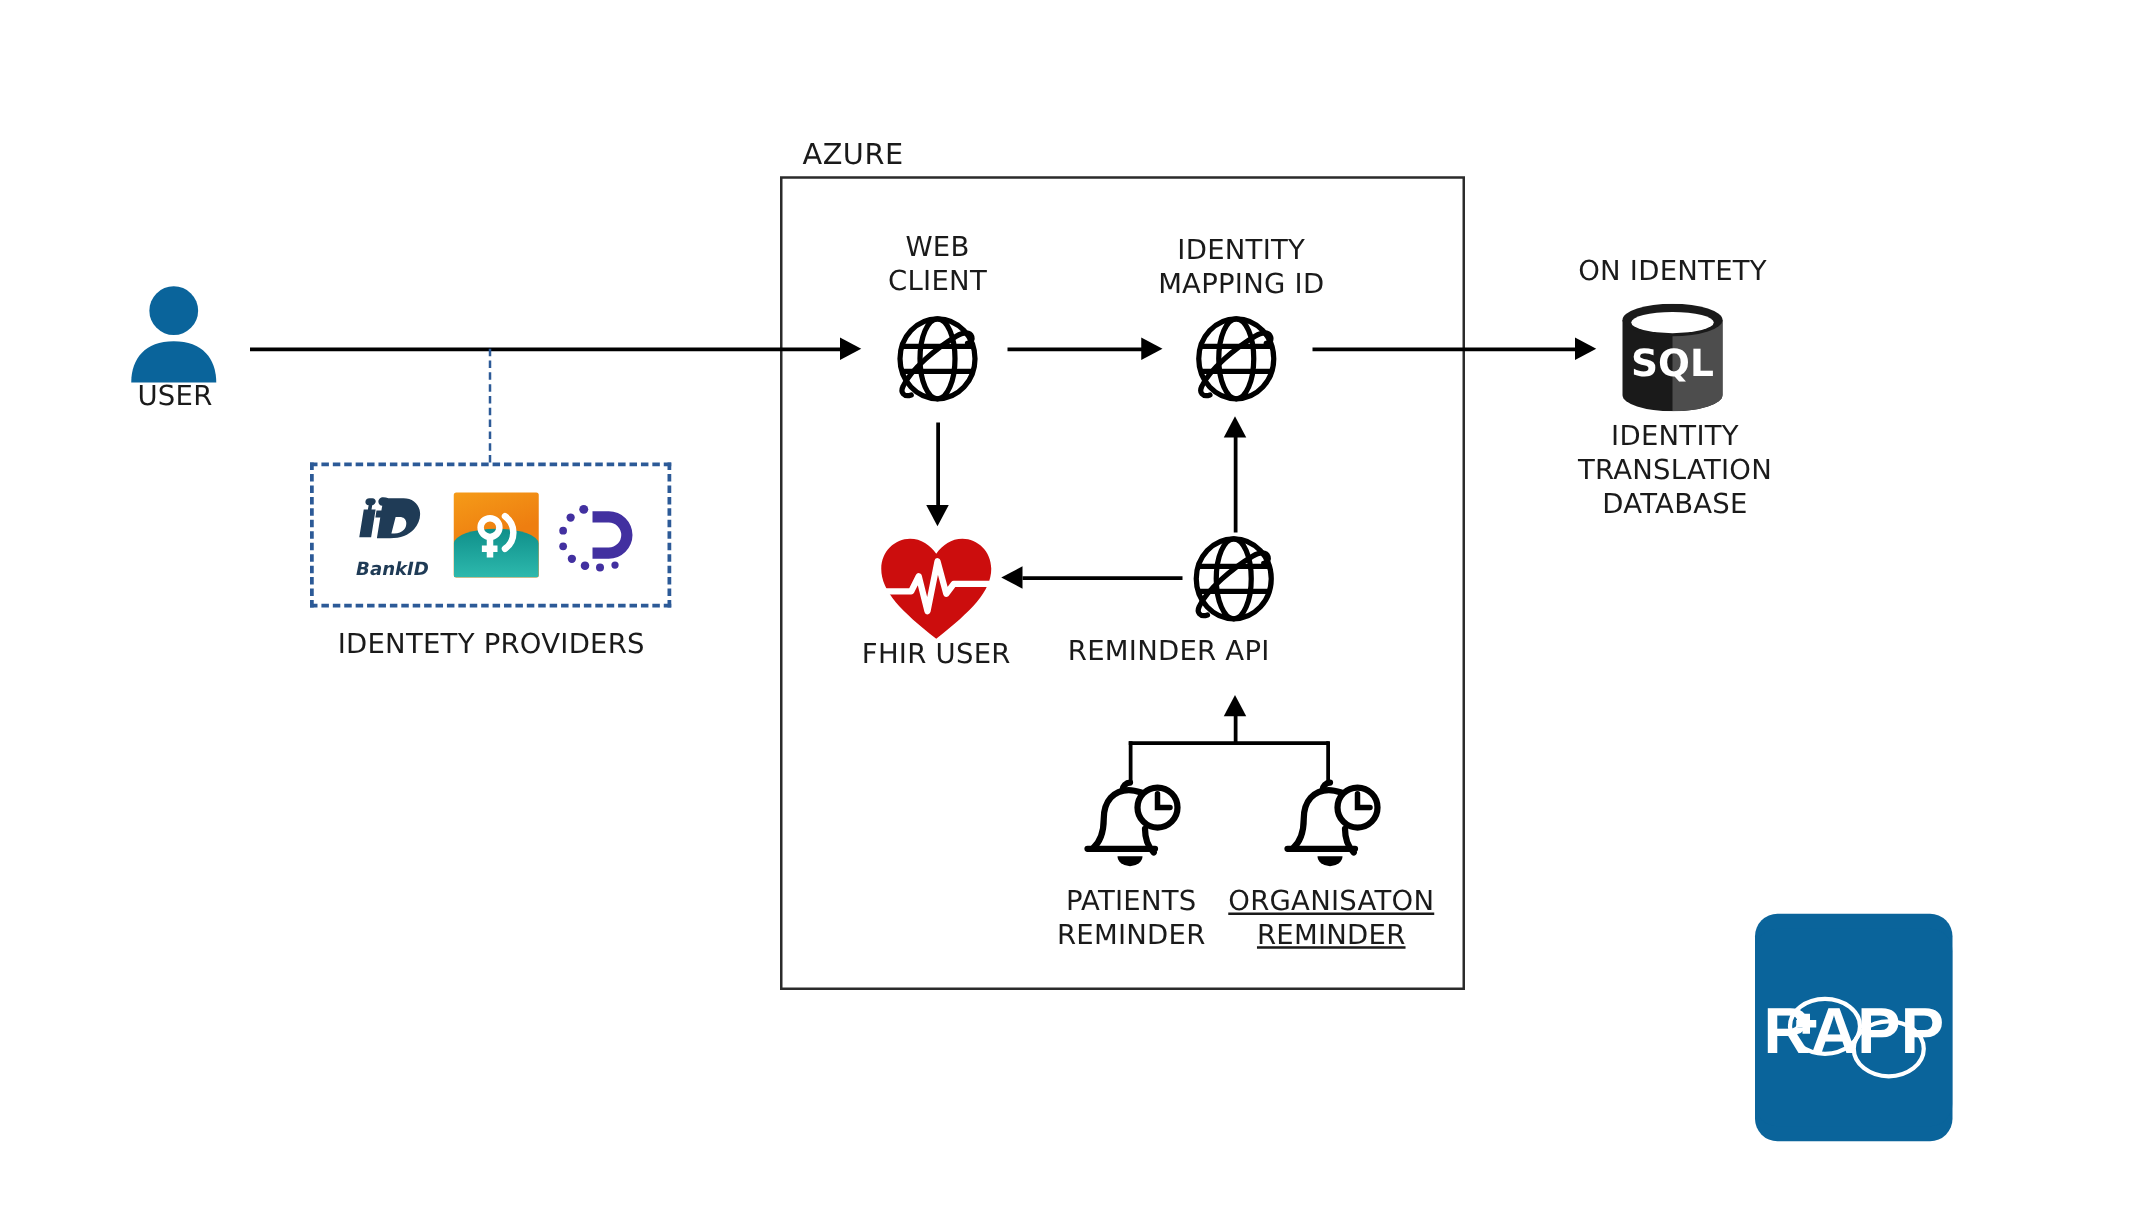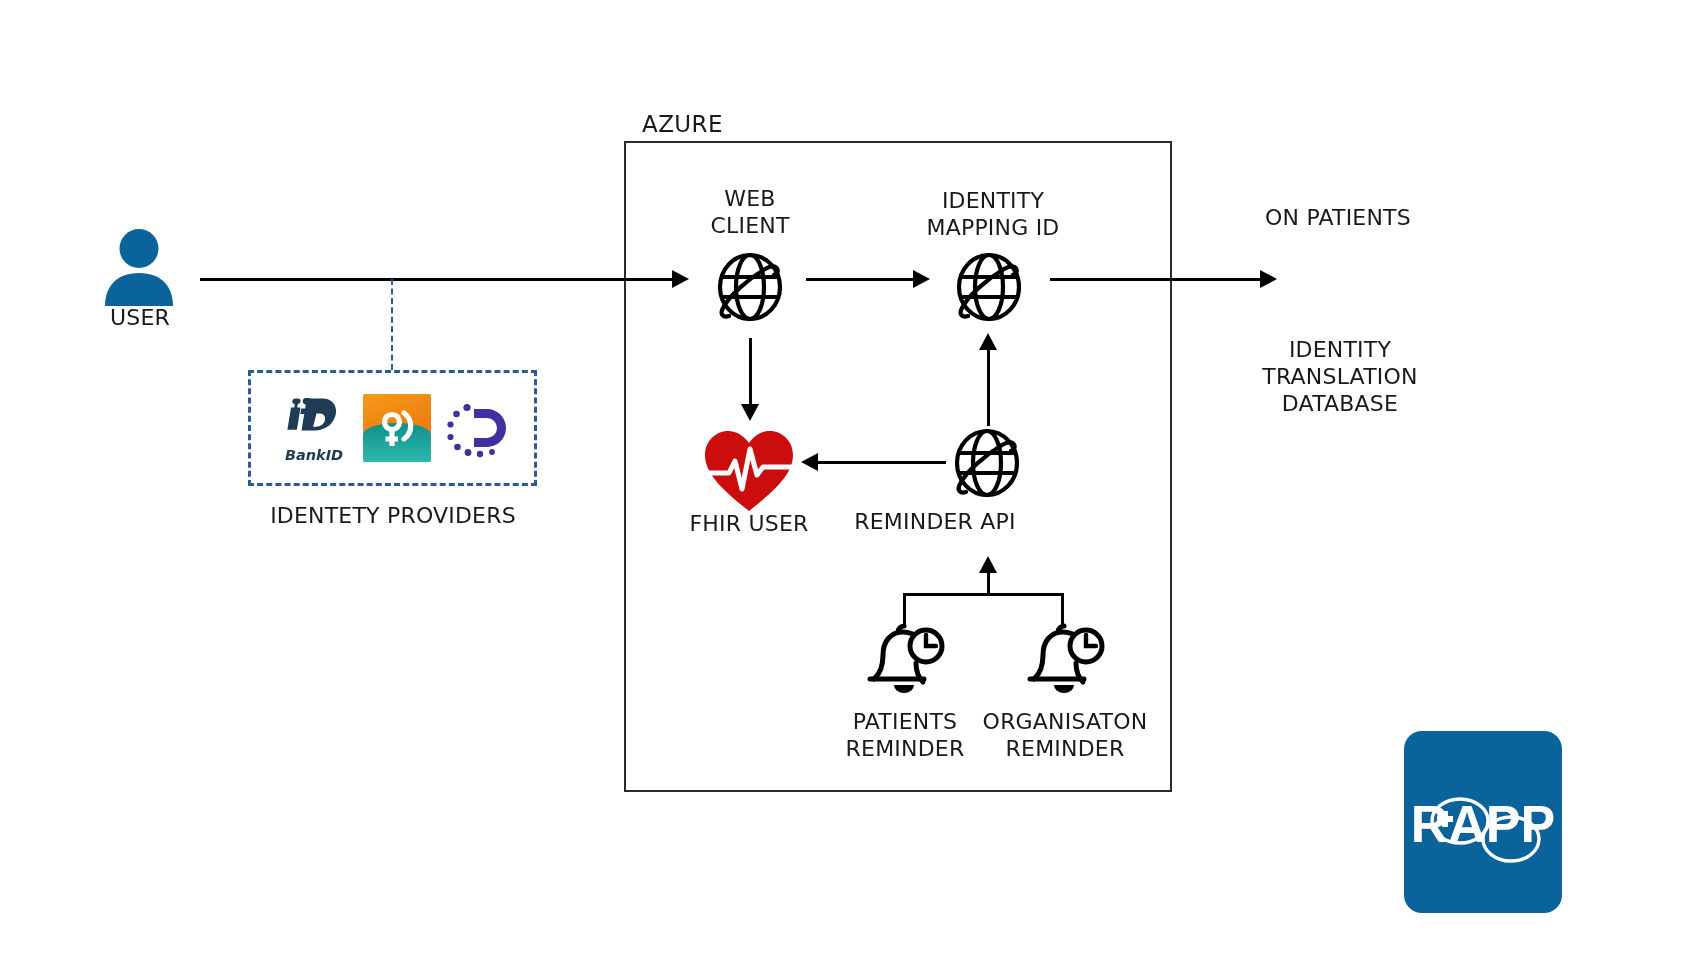--- a/index.html
+++ b/index.html
@@ -347,24 +347,33 @@
       </g>
       <path d="M36 66 a 10 8 0 0 0 20 0 Z" fill="#000000"></path>
       <g fill="none" stroke="#000000" stroke-width="5">
         <circle cx="68" cy="27" r="16"></circle>
       </g>
       <g fill="none" stroke="#000000" stroke-width="4.4" stroke-linecap="round">
         <path d="M68 16 L68 27 L78 27"></path>
       </g>
     </svg>
   </div>
-  <div class="lbl" style="left:975px; top:708px; width:180px;">ORGANISATON
+  <div class="lbl" style="left:975px; top:708px; width:180px;text-decoration:underline;">ORGANISATON
 REMINDER</div>
 
-  <div class="lbl" style="left:1230px; top:204px; width:216px;">ON PATIENTS</div>
+  <div class="lbl" style="left:1230px; top:204px; width:216px;">ON IDENTETY</div>
+  <div class="sqldb" style="left:1296px; top:243px;">
+    <svg viewBox="0 0 84 86" xmlns="http://www.w3.org/2000/svg">
+      <path d="M2 13 L2 73 a 40 13 0 0 0 80 0 L82 13 Z" fill="#1a1a1a"></path>
+      <path d="M42 2 a 40 13 0 0 1 40 11 L82 73 a 40 13 0 0 1 -40 13 Z" fill="#4d4d4d"></path>
+      <ellipse cx="42" cy="13" rx="40" ry="13" fill="#1a1a1a"></ellipse>
+      <ellipse cx="42" cy="15" rx="33" ry="8.5" fill="#ffffff"></ellipse>
+      <text x="42" y="58" font-family="'DejaVu Sans','Liberation Sans',sans-serif" font-size="30" font-weight="bold" fill="#ffffff" text-anchor="middle">SQL</text>
+    </svg>
+  </div>
   <div class="lbl" style="left:1248px; top:336px; width:184px;">IDENTITY
 TRANSLATION
 DATABASE</div>
 
   <div id="rapp-logo">
     <svg viewBox="0 0 158 158" xmlns="http://www.w3.org/2000/svg">
       <rect x="0" y="0" width="158" height="158" rx="18" ry="18" fill="#0a649b"></rect>
       <g fill="none" stroke="#ffffff" stroke-width="3.4">
         <ellipse cx="56" cy="78" rx="28" ry="22"></ellipse>
         <ellipse cx="107" cy="96" rx="28" ry="22"></ellipse>

